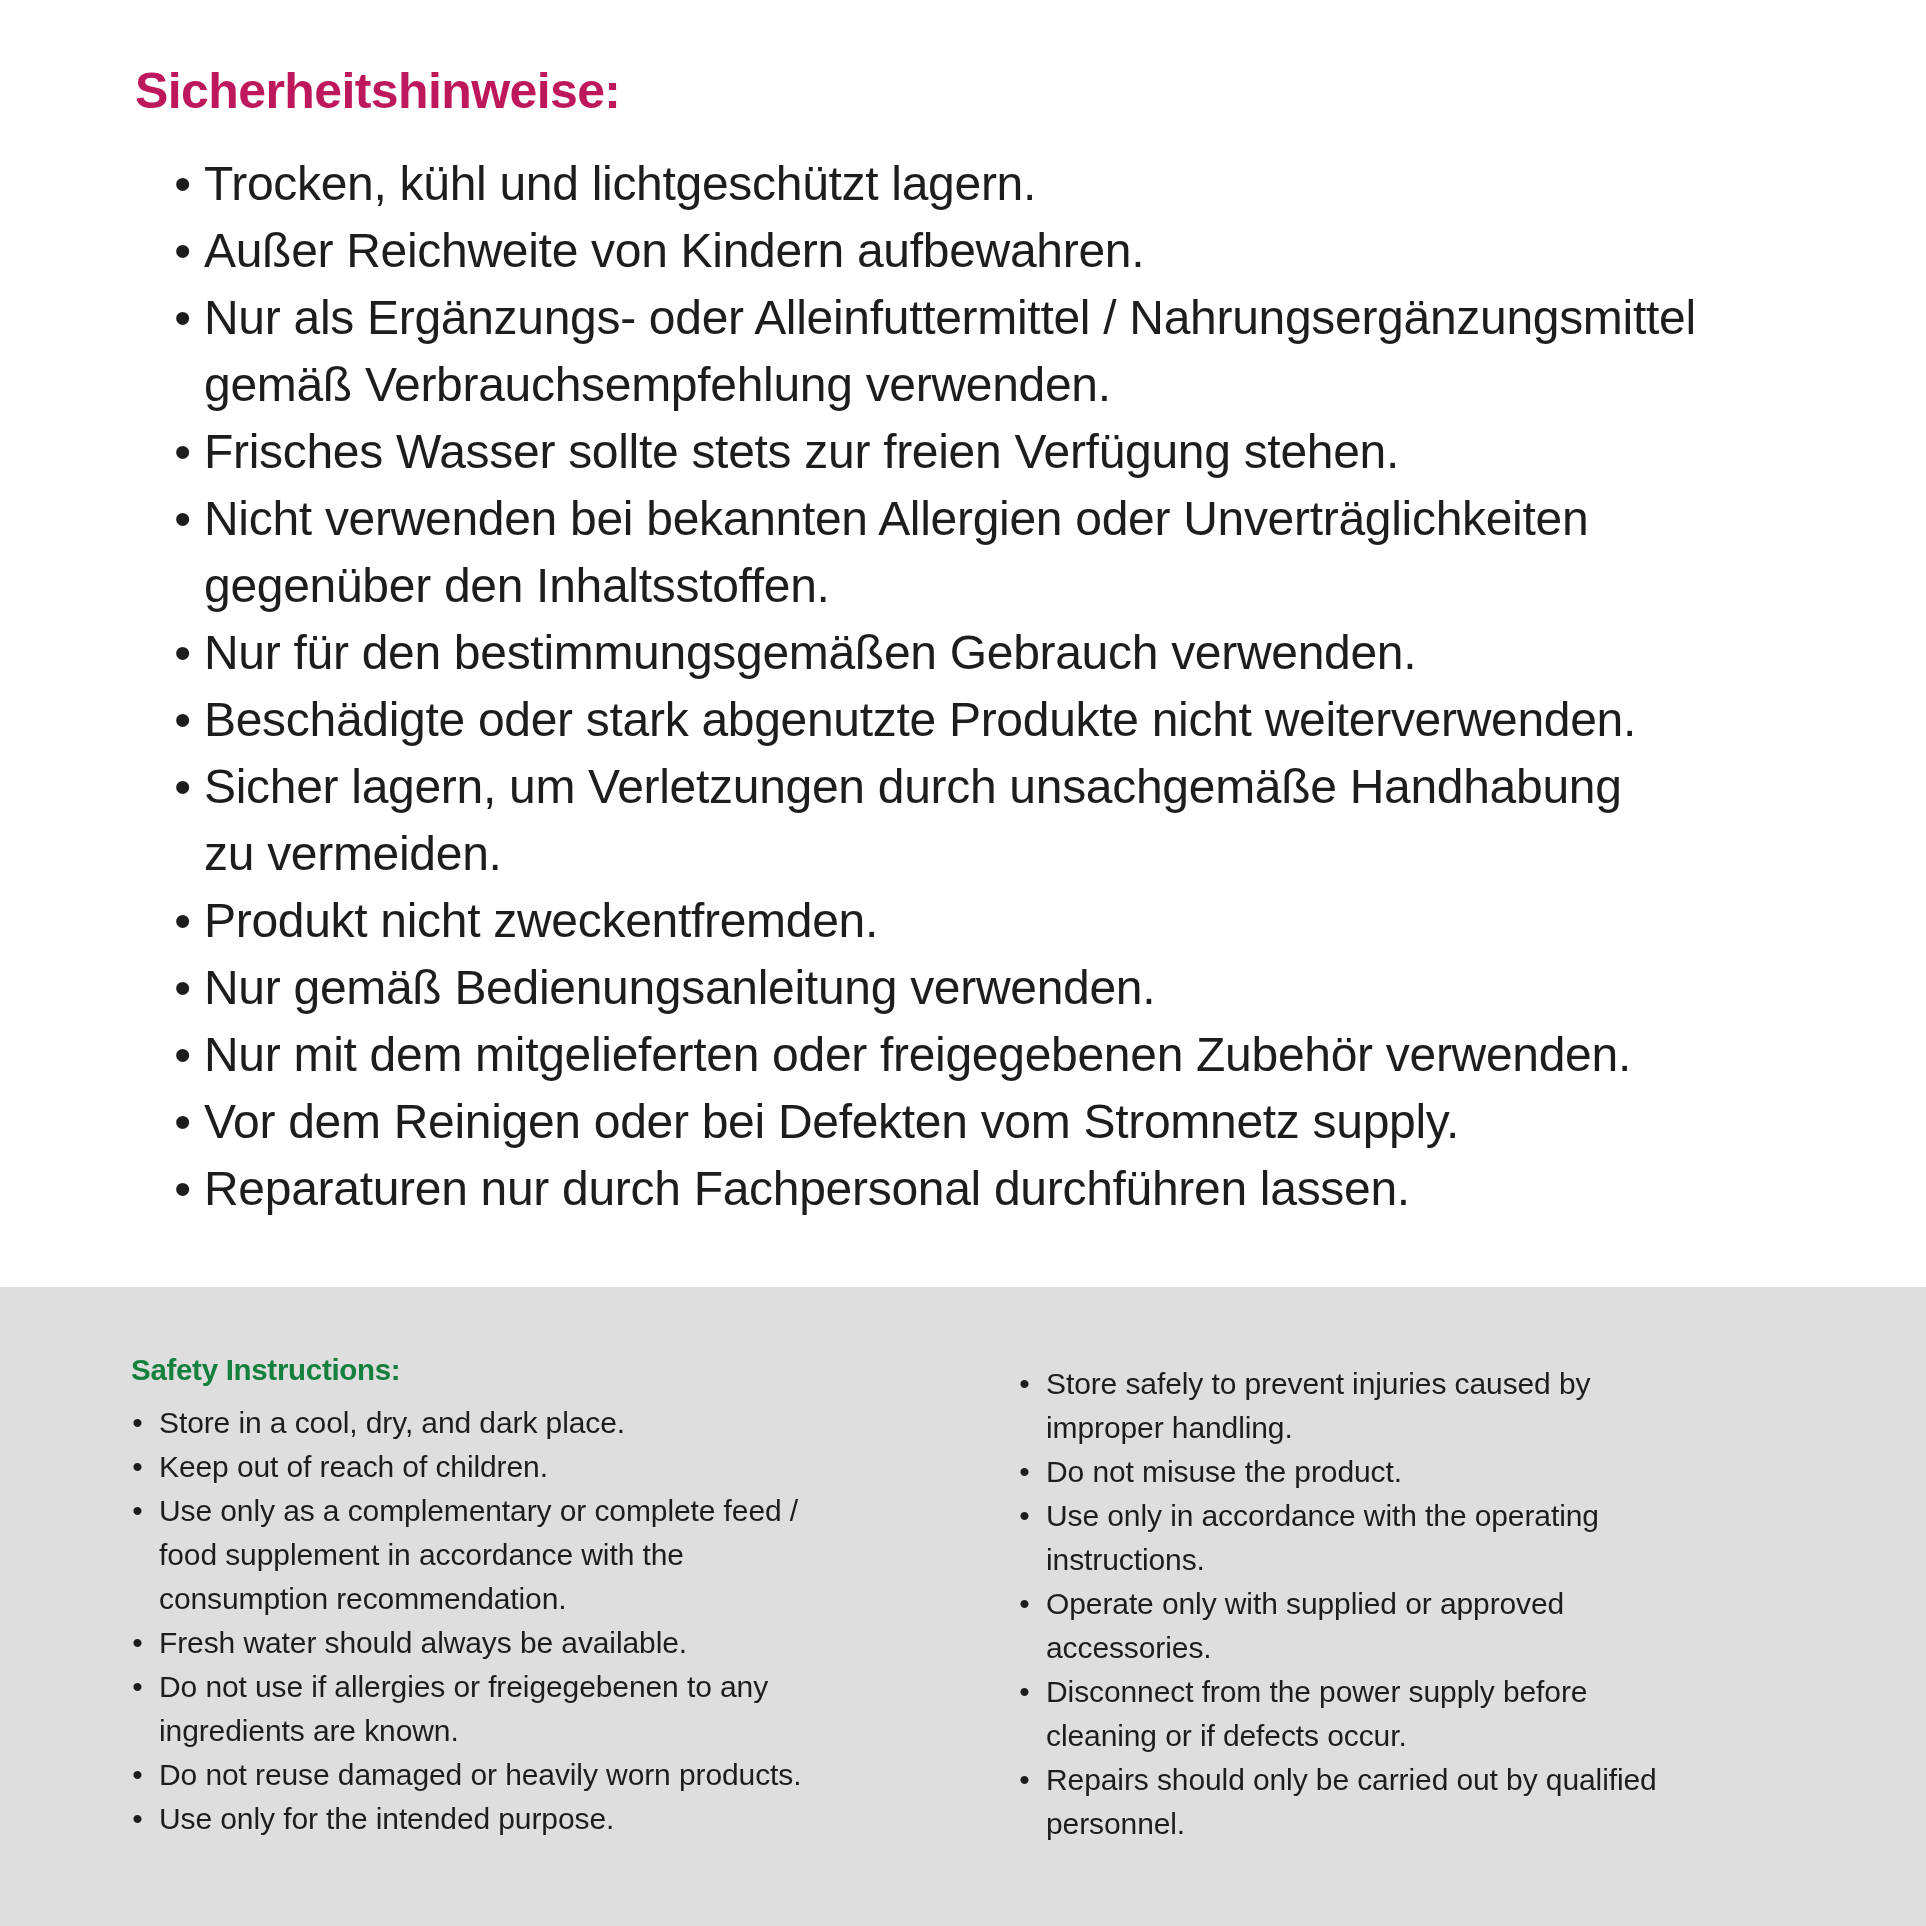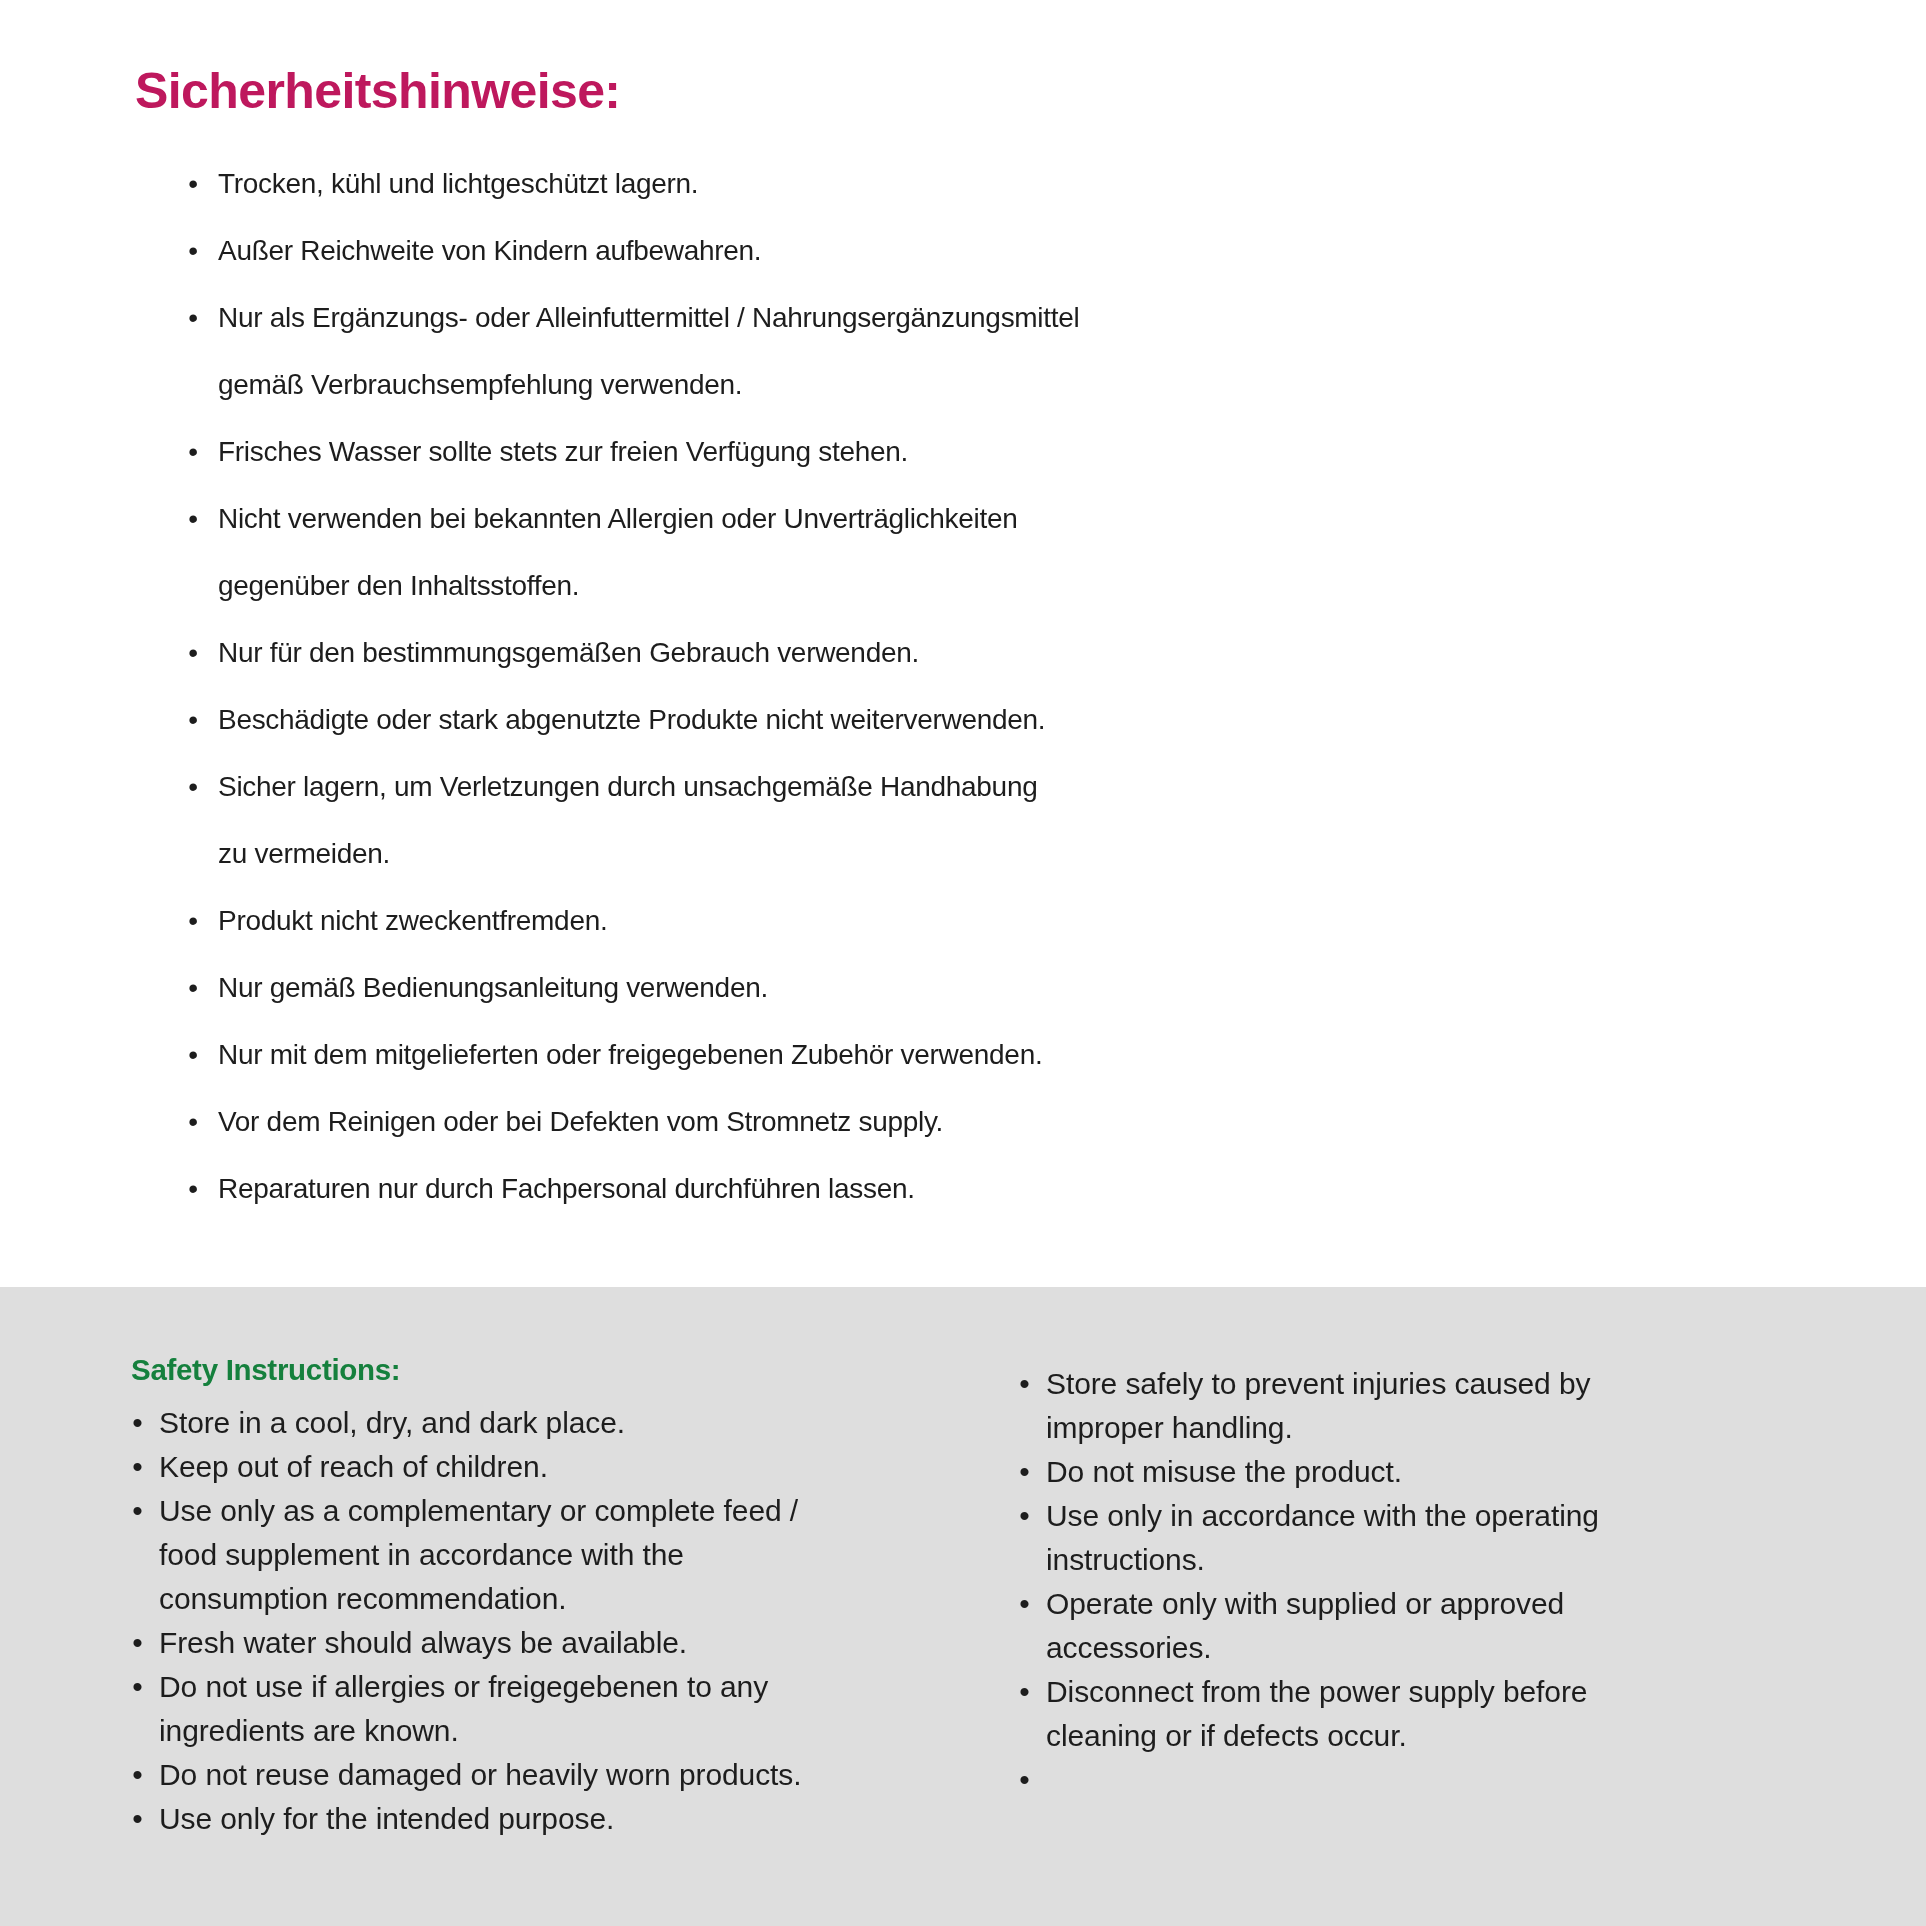--- a/index.html
+++ b/index.html
@@ -27,24 +27,24 @@
     top: 62px;
     margin: 0;
     font-size: 50px;
     line-height: 59px;
     font-weight: 700;
     letter-spacing: -0.6px;
     color: #be185d;
   }
   .de-list {
     position: absolute;
-    left: 187px;
+    left: 173px;
     top: 150px;
     width: 1708px;
-    font-size: 28px;
+    font-size: 48px;
     line-height: 67px;
     letter-spacing: -0.3px;
     color: #1d1d1d;
   }
 
   
   .gray-panel {
     position: absolute;
     left: 0;
     top: 1287px;
@@ -145,19 +145,20 @@
       <div class="en-list">
           <div class="bullet"><span class="dot"></span><span class="txt">Store safely to prevent injuries caused by
 improper handling.</span></div>
           <div class="bullet"><span class="dot"></span><span class="txt">Do not misuse the product.</span></div>
           <div class="bullet"><span class="dot"></span><span class="txt">Use only in accordance with the operating
 instructions.</span></div>
           <div class="bullet"><span class="dot"></span><span class="txt">Operate only with supplied or approved
 accessories.</span></div>
           <div class="bullet"><span class="dot"></span><span class="txt">Disconnect from the power supply before
 cleaning or if defects occur.</span></div>
-          <div class="bullet"><span class="dot"></span></div>
+          <div class="bullet"><span class="dot"></span><span class="txt">Repairs should only be carried out by qualified
+personnel.</span></div>
         </div>
     </div>
   </section>
 
 </div>
 
 
 </body></html>

